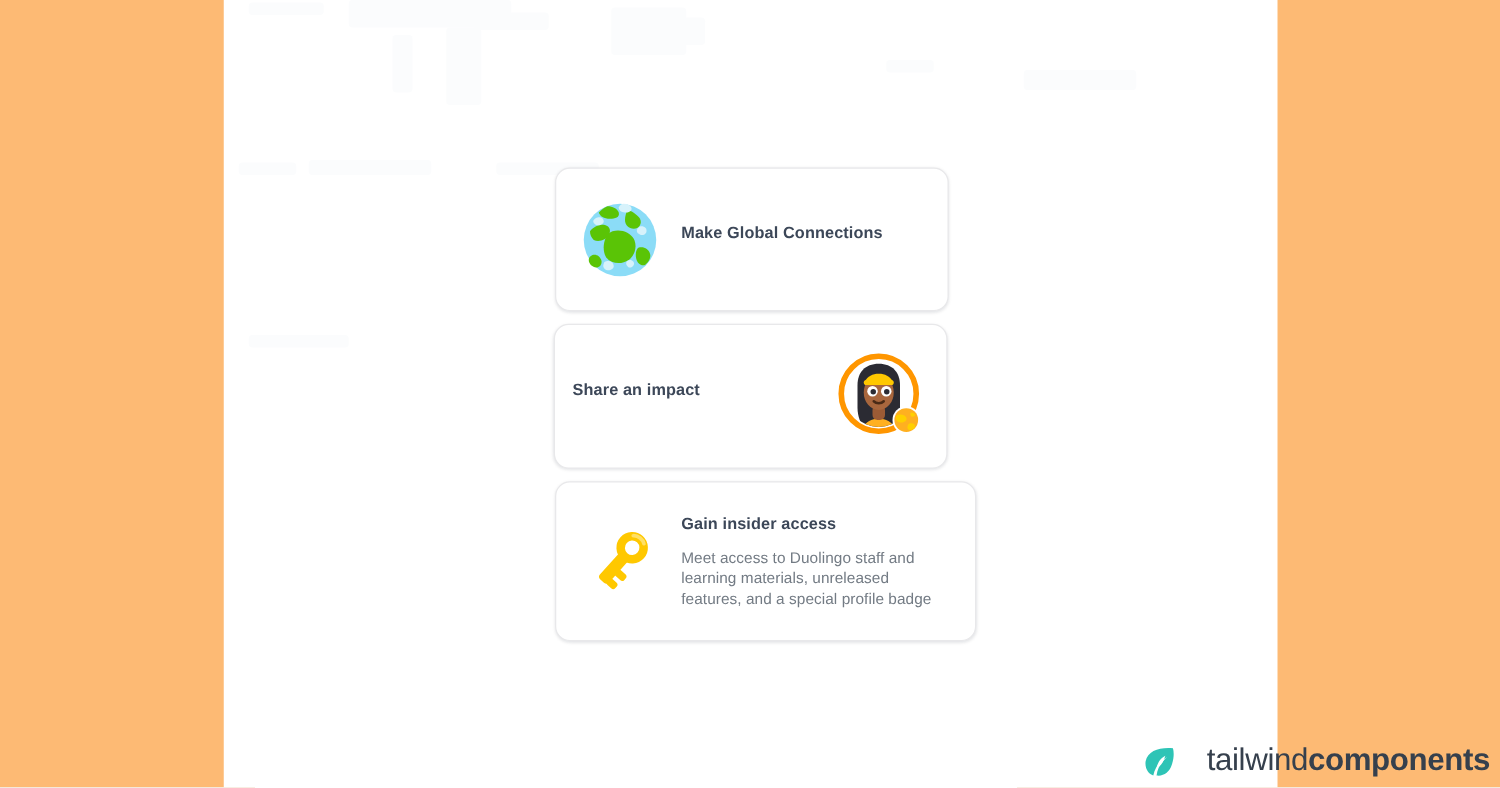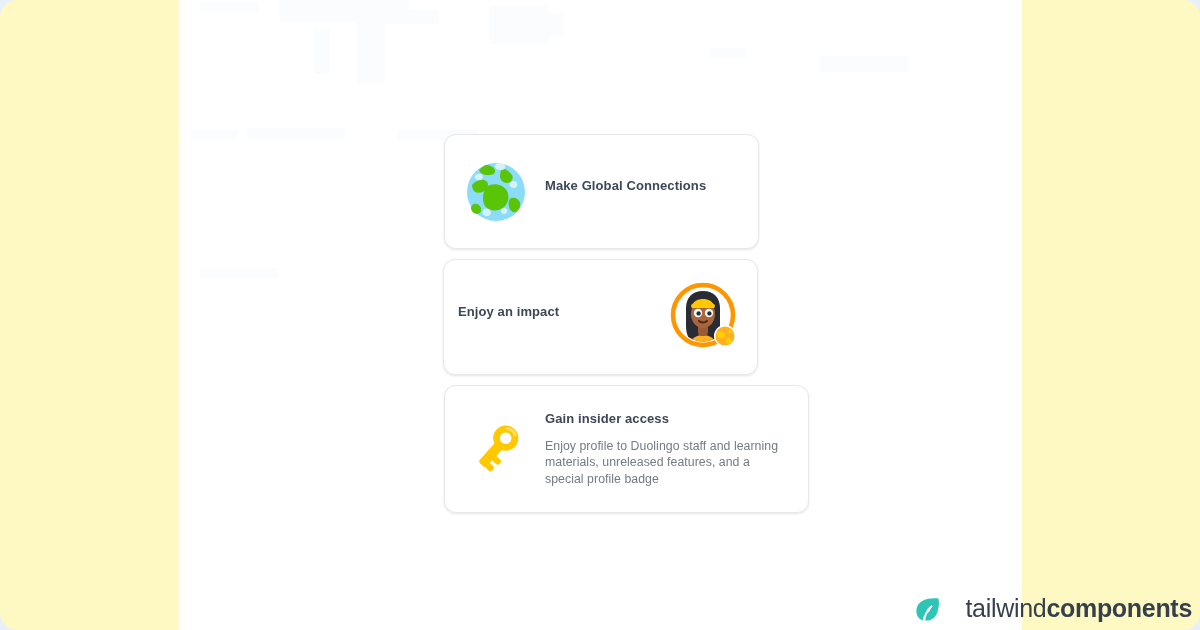--- a/index.html
+++ b/index.html
@@ -14,22 +14,21 @@
   body {
     background: #e6f0fb;
     font-family: "Liberation Sans", "DejaVu Sans", sans-serif;
     position: relative;
   }
 
   
   .page-canvas {
     position: absolute;
     inset: 0;
-    background: #fef9c3;
-    border-radius: 17px;
+    background: #fdba74;
   }
 
   .content-surface {
     position: absolute;
     left: 179px;
     top: 0;
     width: 843px;
     height: 630px;
     background: #ffffff;
   }
@@ -64,21 +63,21 @@
   .card-b {
     width: 315px;
     margin-top: 10px;
     padding: 20px 16px 20px 14px;
     min-height: 115px;
     gap: 10px;
     z-index: 3;
   }
 
   .card-c {
-    width: 365px;
+    width: 337px;
     margin-left: 1px;
     margin-top: 10px;
     padding: 20px 22px 20px 18px;
     min-height: 128px;
     gap: 16px;
   }
 
   
   .card-text { flex: 1 1 auto; }
 
@@ -176,21 +175,21 @@
           <path d="M40 48c2 0 4 2 3 4-1 2-4 3-5 1-2-2-1-5 2-5z" fill="#d7f2fb"></path>
         </svg>
       </div>
       <div class="card-text">
         <div class="card-title">Make Global Connections</div>
       </div>
     </div>
 
     <div class="benefit-card card-b">
       <div class="card-text">
-        <div class="card-title">Enjoy an impact</div>
+        <div class="card-title">Share an impact</div>
       </div>
       <div class="icon-slot icon-avatar">
         <svg viewBox="0 0 74 74" width="74" height="74" aria-hidden="true">
           <circle cx="36" cy="35" r="30" fill="none" stroke="#ff9600" stroke-width="4.5"></circle>
           <clipPath id="clipAvatar">
               <circle cx="36" cy="35" r="26.5"></circle>
             </clipPath>
           <g clip-path="url(#clipAvatar)">
             <rect x="5" y="5" width="62" height="62" fill="#ffffff"></rect>
             <path d="M36 11c11 0 17 7 17 17v18c0 8-3 14-6 16H25c-3-2-6-8-6-16V28c0-10 6-17 17-17z" fill="#2b2b33"></path>
@@ -222,21 +221,21 @@
             <circle cx="32" cy="17" r="6" fill="#ffffff"></circle>
             <rect x="27" y="26" width="10" height="28" rx="3" fill="#ffc800"></rect>
             <rect x="35" y="37" width="10" height="6.5" rx="2.5" fill="#ffc800"></rect>
             <rect x="35" y="47" width="9" height="6.5" rx="2.5" fill="#ffc800"></rect>
             <path d="M26 9c3-3 8-3 11-1" stroke="#ffe066" stroke-width="3" fill="none" stroke-linecap="round"></path>
           </g>
         </svg>
       </div>
       <div class="card-text">
         <div class="card-title">Gain insider access</div>
-        <div class="card-desc">Enjoy profile to Duolingo staff and learning materials, unreleased features, and a special profile badge</div>
+        <div class="card-desc">Meet access to Duolingo staff and learning materials, unreleased features, and a special profile badge</div>
       </div>
     </div>
 
   </div>
 
   <div class="watermark">
     <span>
       <svg class="wm-leaf" viewBox="0 0 32 32" aria-hidden="true">
         <path d="M29 4C17 3 6 6 4 16c-1 7 3 12 7 13 2-9 7-14 13-17-5 4-9 9-10 17 6 1 12-3 14-10 2-6 2-11 1-15z" fill="#2ec4b6"></path>
         <path d="M22 11c-4 2-7 6-8 11 3-1 6-4 8-11z" fill="#ffffff"></path>

